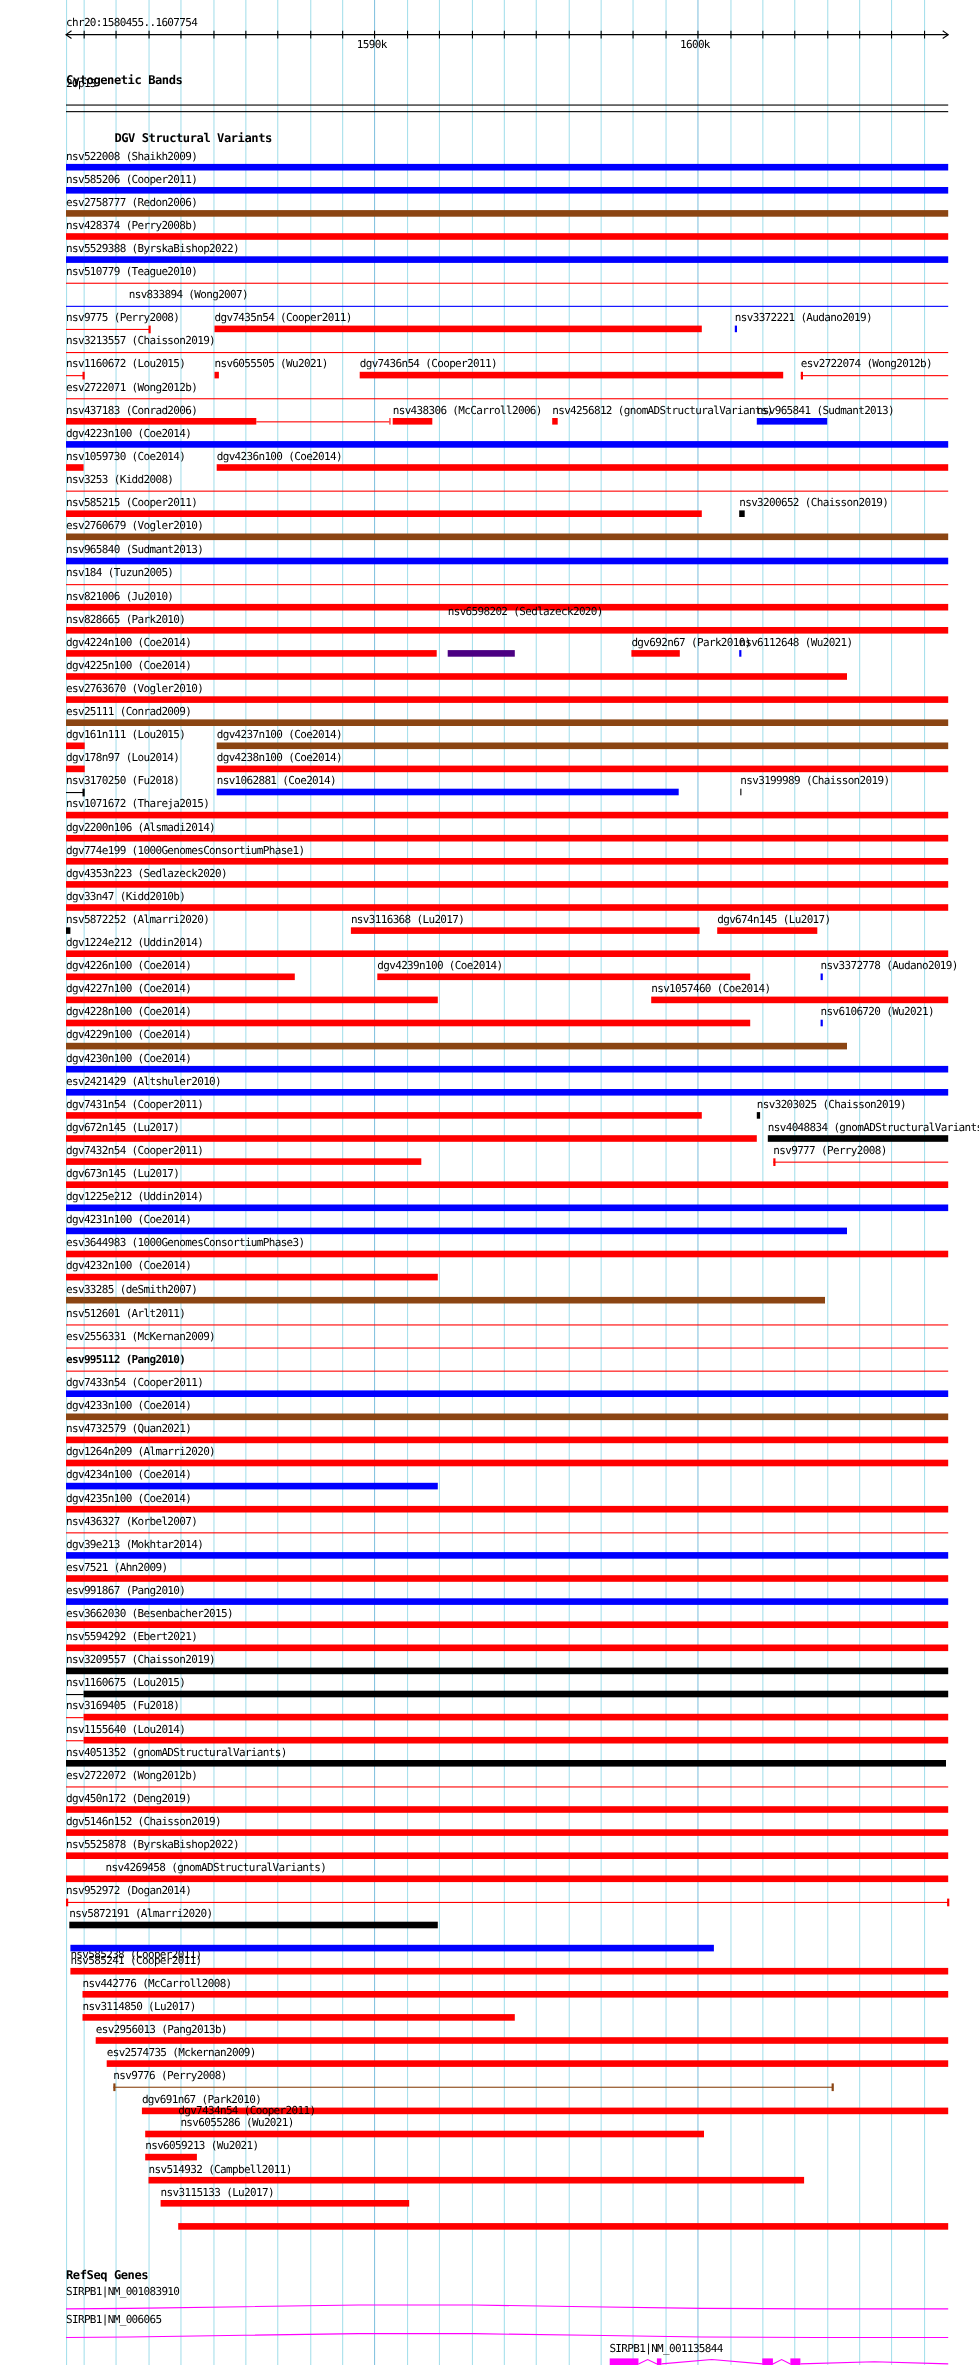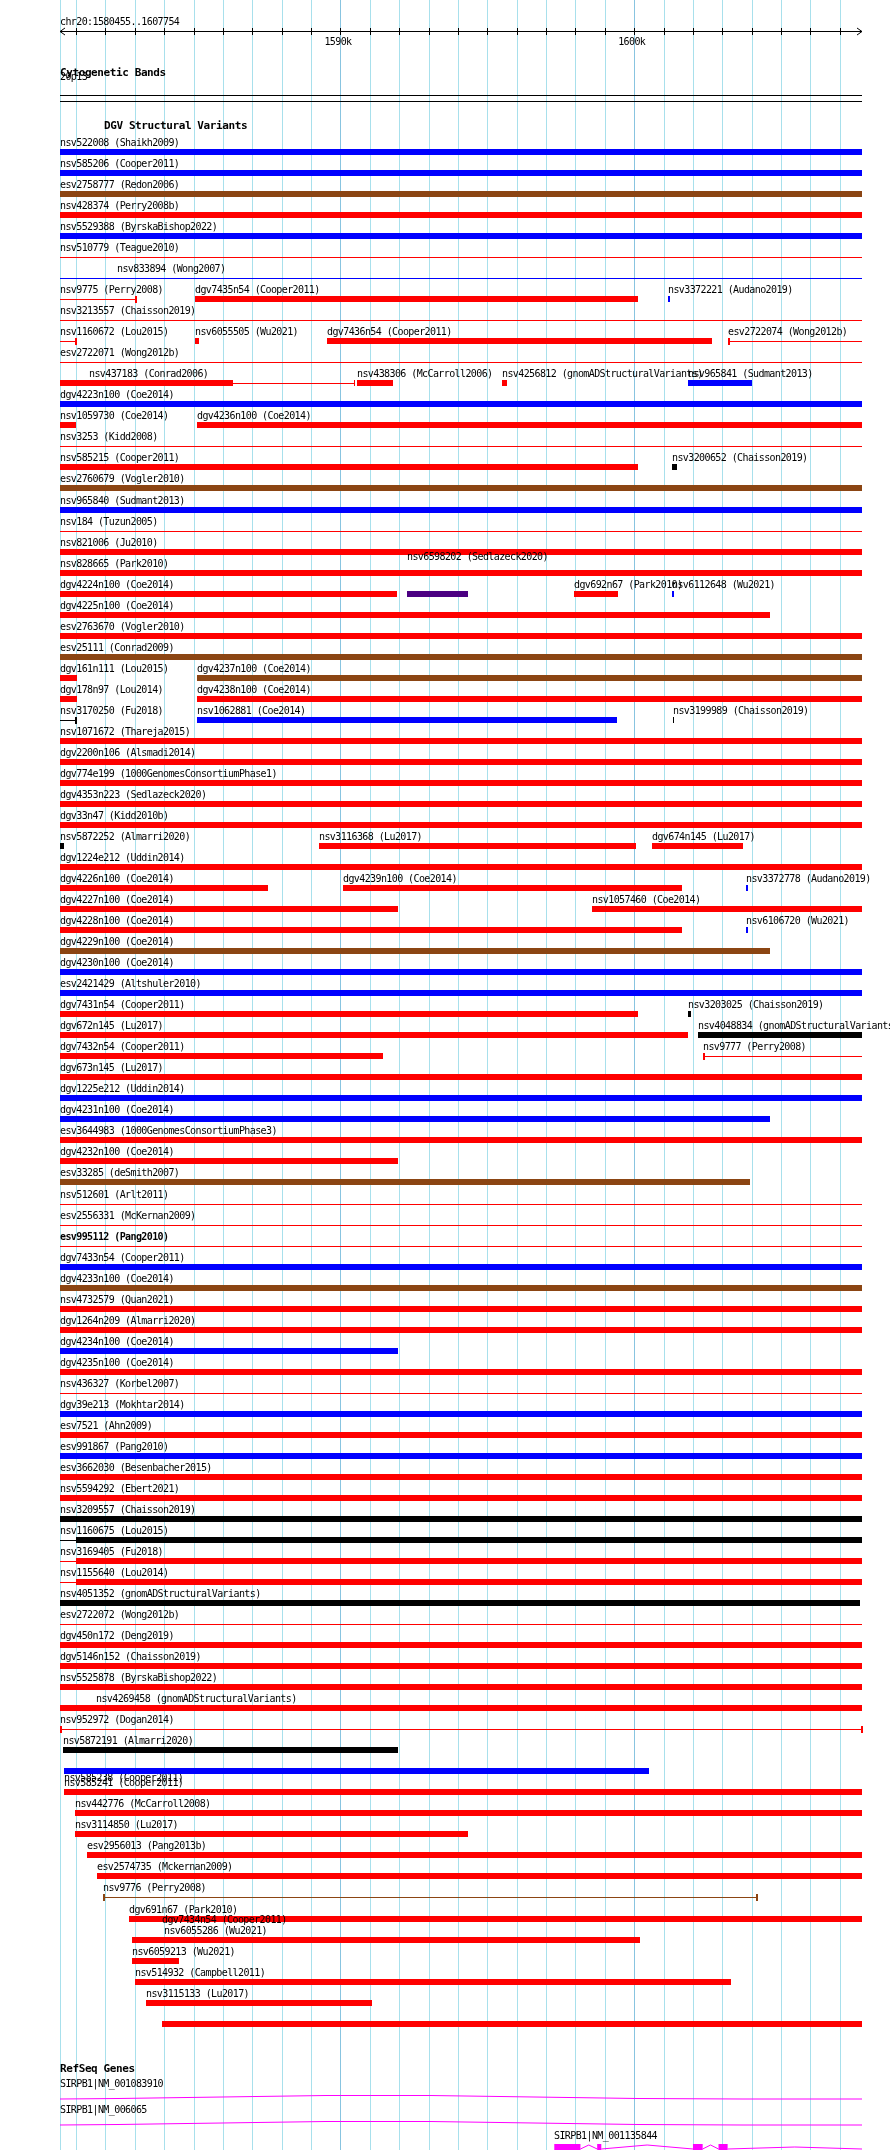--- a/index.html
+++ b/index.html
@@ -180,21 +180,21 @@
         </div>
       </div>
       <div>
         <div>
           <div class="lbl" style="left: 60px; top: 347px;">esv2722071 (Wong2012b)</div>
           <div class="feat" style="left: 60px; top: 362px; width: 802px; height: 1px; background: rgb(255, 0, 0);"></div>
         </div>
       </div>
       <div>
         <div>
-          <div class="lbl" style="left: 60px; top: 368px; margin-left: 29px;">nsv437183 (Conrad2006)</div>
+          <div class="lbl" style="left: 60px; top: 368px;">nsv437183 (Conrad2006)</div>
           <div class="feat" style="left: 60px; top: 380px; width: 173px; height: 6px; background: rgb(255, 0, 0);"></div>
           <div class="feat" style="left: 233px; top: 383px; width: 121px; height: 1px; background: rgb(255, 0, 0);"></div>
           <div class="feat" style="left: 354px; top: 380px; width: 1px; height: 6px; background: rgb(255, 0, 0);"></div>
         </div>
         <div>
           <div class="lbl" style="left: 357px; top: 368px;">nsv438306 (McCarroll2006)</div>
           <div class="feat" style="left: 357px; top: 380px; width: 36px; height: 6px; background: rgb(255, 0, 0);"></div>
         </div>
         <div>
           <div class="lbl" style="left: 502px; top: 368px;">nsv4256812 (gnomADStructuralVariants)</div>

